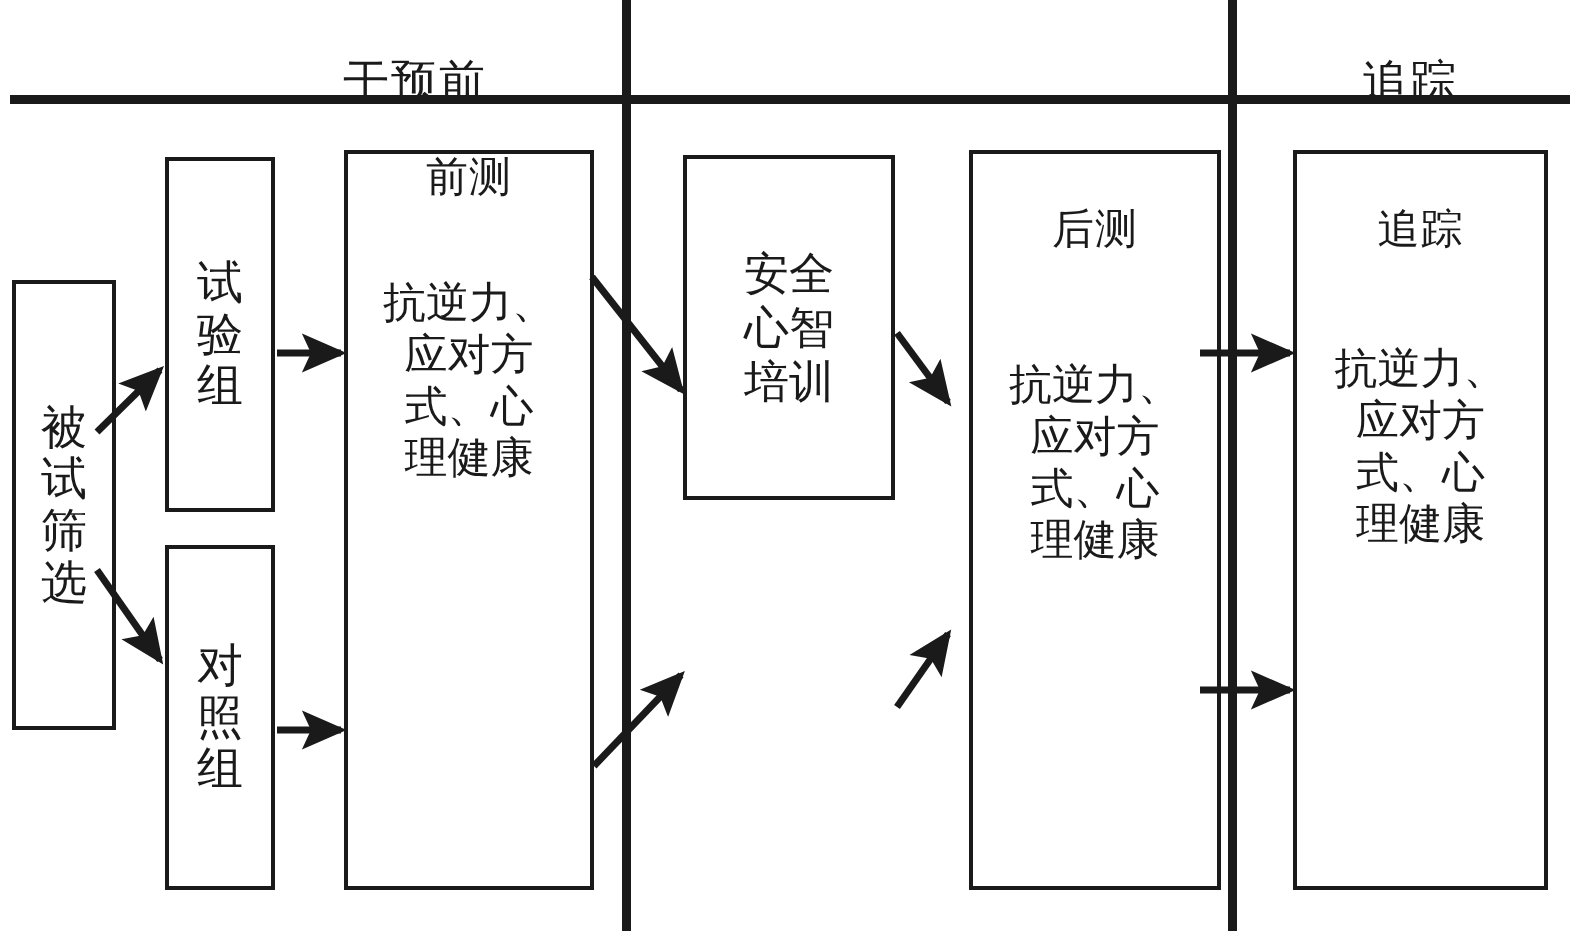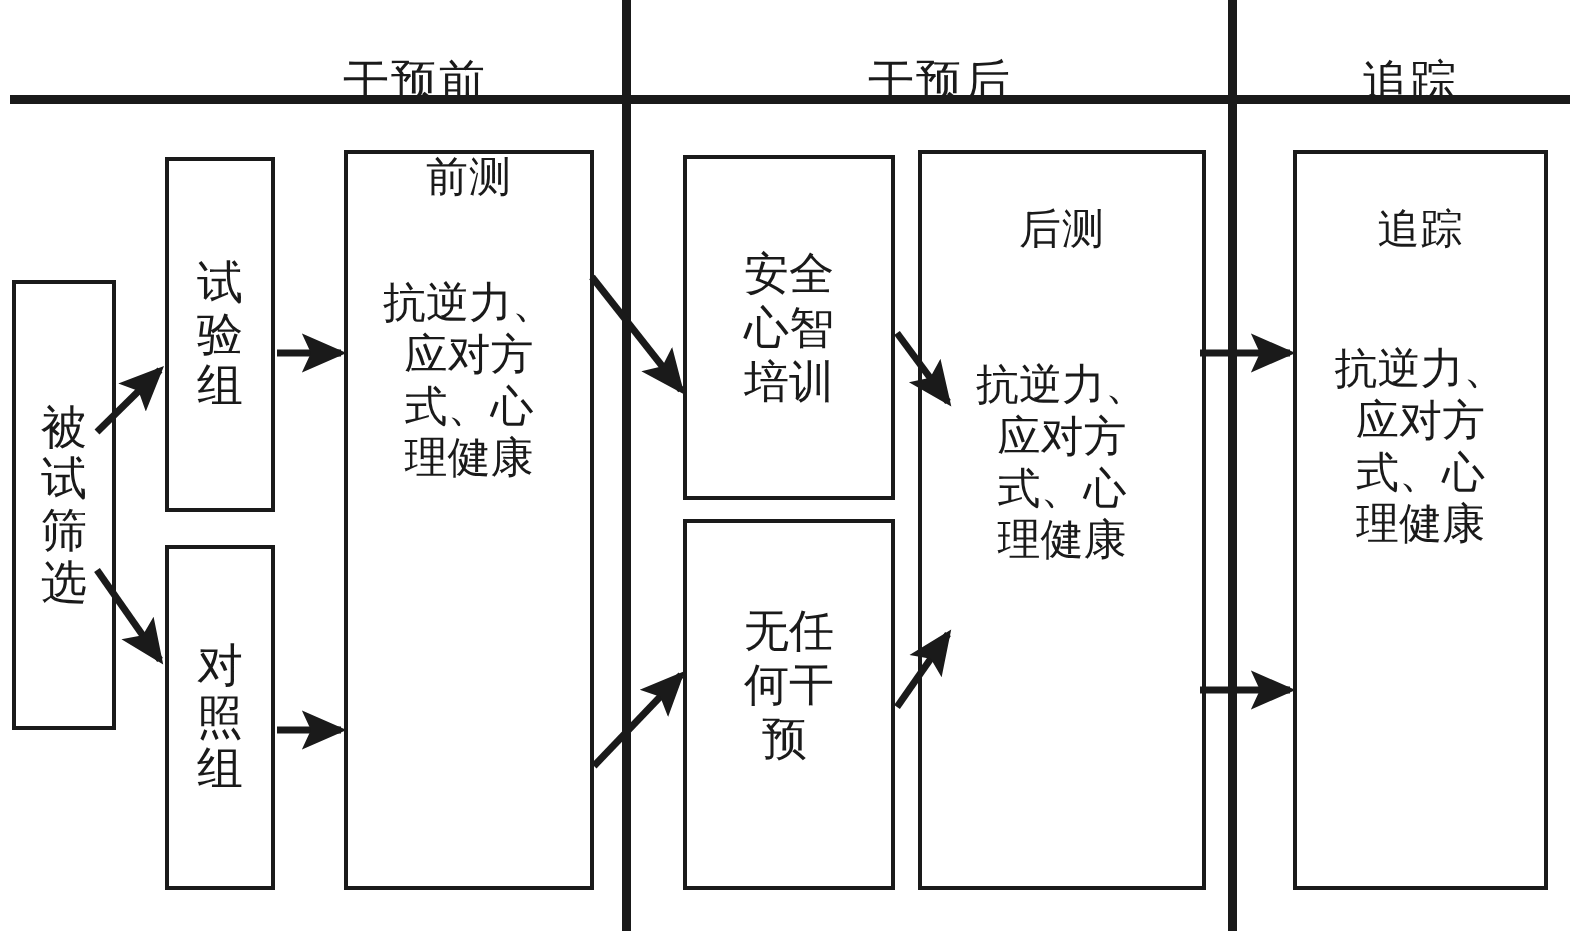--- a/index.html
+++ b/index.html
@@ -78,23 +78,20 @@
   }
 </style>
 </head>
 <body>
 
 <div id="canvas">
 
   <div class="col-header" style="left:200px; top:10px; width:430px;">
     <span>干预前</span>
   </div>
-  <div class="col-header" style="left:660px; top:10px; width:560px;">
-    <span>干预后</span>
-  </div>
   <div class="col-header" style="left:1250px; top:10px; width:320px;">
     <span>追踪</span>
   </div>
 
   <div class="hrule" style="left:10px; top:95px; width:1560px; height:9px;"></div>
   <div class="vrule" style="left:622px; top:0px; width:9px; height:931px;"></div>
   <div class="vrule" style="left:1228px; top:0px; width:9px; height:931px;"></div>
 
   <div class="node" style="left:12px; top:280px; width:104px; height:450px; justify-content:center;">
     <div class="vtext" style="font-size:46px;">
@@ -132,29 +129,22 @@
   </div>
 
   <div class="node" style="left:683px; top:155px; width:212px; height:345px; justify-content:center;">
     <div class="wrapbody" style="font-size:45px;">
       <div>安全</div>
       <div>心智</div>
       <div>培训</div>
     </div>
   </div>
 
-  <div class="node" style="left:683px; top:519px; width:212px; height:371px; justify-content:center;">
-    <div class="wrapbody" style="font-size:45px; margin-top:-40px;">
-      <div>无任</div>
-      <div>何干</div>
-      <div style="text-align:left; padding-left:18px;">预</div>
-    </div>
-  </div>
 
-  <div class="node" style="left:918px; top:150px; width:288px; height:740px;">
+  <div class="node" style="left:969px; top:150px; width:252px; height:740px;">
     <div class="node-title" style="margin-top:52px;">后测</div>
     <div class="wrapbody" style="margin-top:108px;">
       <div>抗逆力、</div>
       <div>应对方</div>
       <div>式、心</div>
       <div>理健康</div>
     </div>
   </div>
 
   <div class="node" style="left:1293px; top:150px; width:255px; height:740px;">

